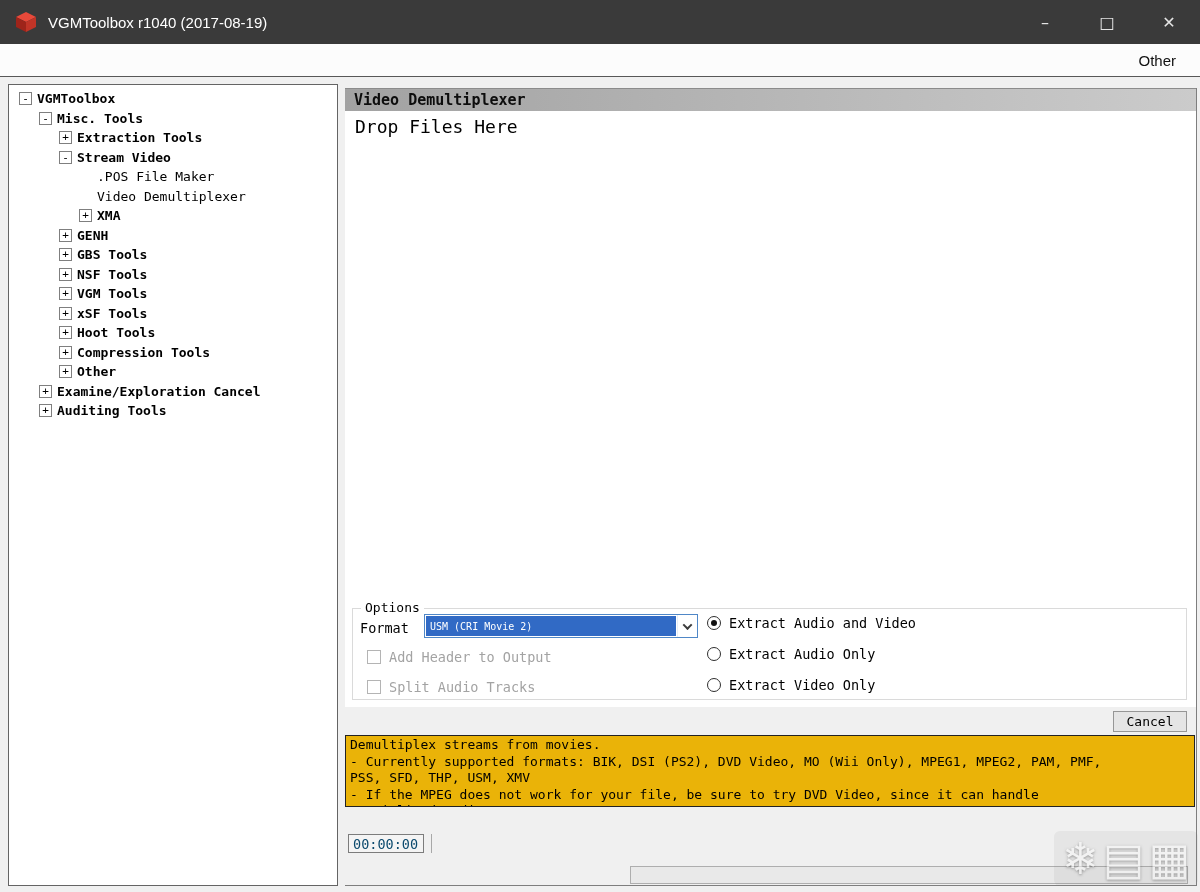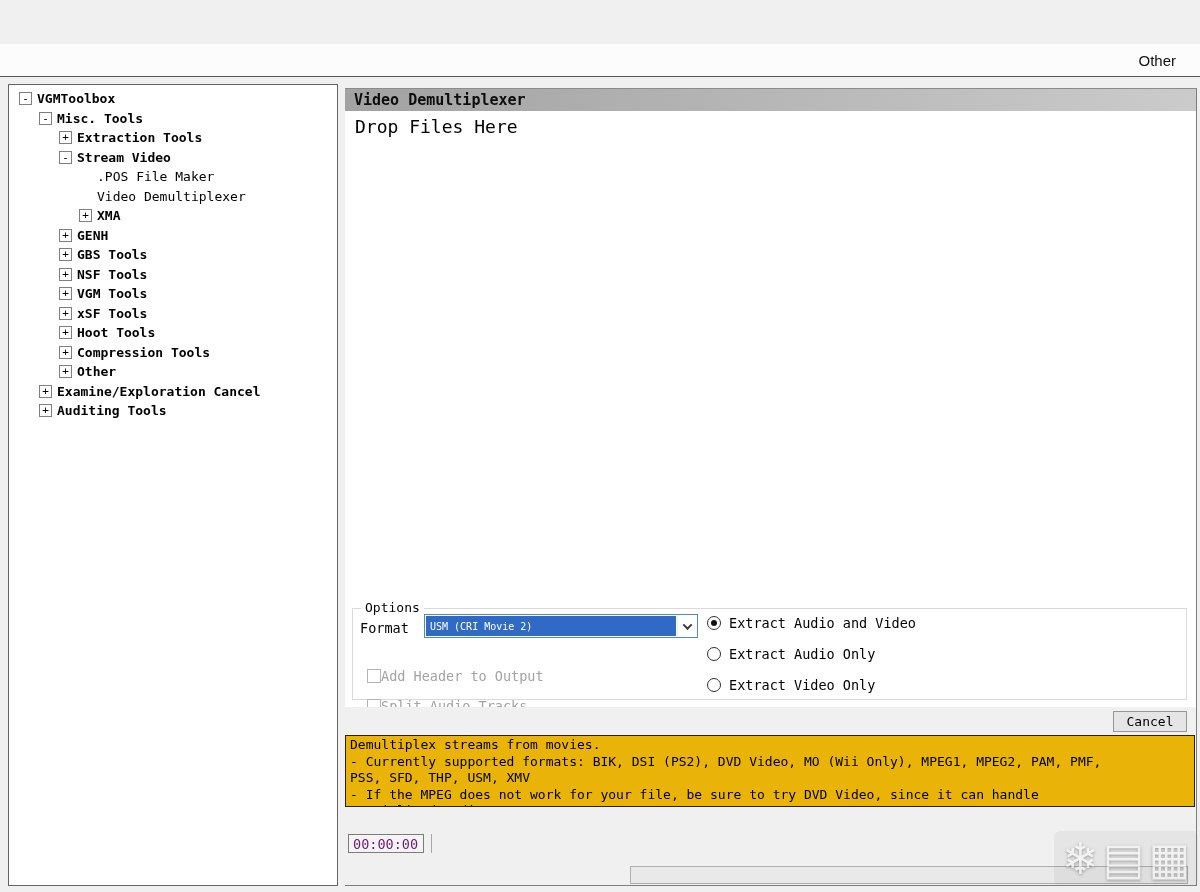--- a/index.html
+++ b/index.html
@@ -34,50 +34,69 @@
 
   
   .options-area { position:absolute; left:0; right:0; bottom:0; height:112px; }
   .group-border { position:absolute; left:7px; right:9px; top:13px; bottom:7px; border:1px solid #dadada; }
   .group-label { position:absolute; left:16px; top:5px; background:#fff; padding:0 4px; font-size:13px; color:#000; }
   .format-label { position:absolute; left:15px; top:25px; font-size:13.5px; color:#000; }
   .combo { position:absolute; left:79px; top:19px; width:274px; height:24px; border:1px solid #4f87c7; background:#fff; }
   .combo-text { position:absolute; left:1px; top:1px; bottom:1px; right:21px; background:#316ac5; color:#fff; font-size:10px; display:flex; align-items:center; padding-left:4px; white-space:nowrap; overflow:hidden; }
   .combo-arrow { position:absolute; right:0; top:0; bottom:0; width:20px; display:flex; align-items:center; justify-content:center; background:#fff; border-left:1px solid #e6eef7; }
   .chev { width:7px; height:7px; border-right:2px solid #3c3c3c; border-bottom:2px solid #3c3c3c; transform:rotate(45deg) translate(-1px,-1px); }
-  .cb-row { position:absolute; left:22px; display:flex; align-items:center; font-size:13.5px;margin-top:19px; }
+  .cb-row { position:absolute; left:22px; display:flex; align-items:center; gap:8px; font-size:13.5px; }
   .cb1 { top:54px; } .cb2 { top:84px; }
   .cb-box { width:14px; height:14px; border:1px solid #b4b4b4; background:#fff; flex:none; }
   [data-enabled="false"] .cb-label { color:#a3a3a3; }
   .radio-row { position:absolute; left:362px; display:flex; align-items:center; gap:8px; font-size:13.5px; color:#000; }
   .r1 { top:20px; } .r2 { top:51px; } .r3 { top:82px; }
   .radio-circle { width:14px; height:14px; border:1px solid #2f2f2f; border-radius:50%; background:#fff; display:flex; align-items:center; justify-content:center; flex:none; }
   .radio-dot { width:6px; height:6px; border-radius:50%; background:#101010; display:none; }
   [data-checked="true"] .radio-dot { display:block; }
 
   
   .cancel-strip { position:absolute; top:619px; left:0; right:0; height:28px; background:#f0f0f0; }
   .cancel-btn { position:absolute; right:9px; top:4px; width:74px; height:21px; background:#e5e5e5; border:1px solid #969696; font-family:"DejaVu Sans Mono", monospace; font-size:13px; color:#000; }
   .desc-box { position:absolute; top:647px; left:0; right:1px; height:72px; background:#eab308; border:1px solid #222; overflow:hidden; }
   .desc-text { padding:1px 4px; font-size:13px; line-height:16.5px; white-space:pre-wrap; color:#000; }
   .timer-strip { position:absolute; top:743px; left:0; right:1px; height:24px; background:#f0f0f0; }
-  .timer-box { position:absolute; left:3px; top:3px; width:76px; height:19px; border:1px solid #7c7c7c; background:#f4f4f4; font-size:13.5px; display:flex; align-items:center; padding-left:4px; color:#701a75; }
+  .timer-box { position:absolute; left:3px; top:3px; width:76px; height:19px; border:1px solid #7c7c7c; background:#f4f4f4; font-size:13.5px; display:flex; align-items:center; padding-left:4px; color:#0c4a6e; }
   .timer-sep { position:absolute; left:86px; top:3px; height:19px; border-left:1px solid #a8a8a8; }
   .progress-row { position:absolute; top:777px; left:0; right:1px; height:20px; background:#f0f0f0; }
   .progress-bar { position:absolute; left:285px; right:7px; top:1px; height:18px; border:1px solid #aeaeae; background:#e9e9e9; }
 
   
   .watermark { position:absolute; right:2px; bottom:6px; display:flex; align-items:center; gap:4px; opacity:.55; background:rgba(130,130,130,.18); border-radius:6px; padding:2px 8px; }
   .wm-glyph { font-size:44px; color:#f5f5f5; text-shadow:0 1px 3px rgba(50,50,50,.85); font-family:"DejaVu Sans", sans-serif; }
 </style>
 </head>
 <body>
 
 <div class="app">
 
+  <div class="titlebar">
+    <svg class="app-icon" viewBox="0 0 24 24">
+      <polygon points="12,2 22,7 12,12 2,7" fill="#e8493a"></polygon>
+      <polygon points="2,7 12,12 12,22 2,17" fill="#9e241a"></polygon>
+      <polygon points="22,7 12,12 12,22 22,17" fill="#c03427"></polygon>
+    </svg>
+    <span class="title">VGMToolbox r1040 (2017-08-19)</span>
+    <div class="win-btns">
+      <div class="wbtn">
+          <span>–</span>
+        </div>
+      <div class="wbtn">
+          <span>□</span>
+        </div>
+      <div class="wbtn">
+          <span>✕</span>
+        </div>
+    </div>
+  </div>
 
   <div class="menubar">
     <div class="menu-item">Other</div>
   </div>
 
   <div class="tree-panel">
     <div class="trow lvl0 branch">
         <span class="exp">-</span>
         <span class="tlabel">VGMToolbox</span>
       </div>

